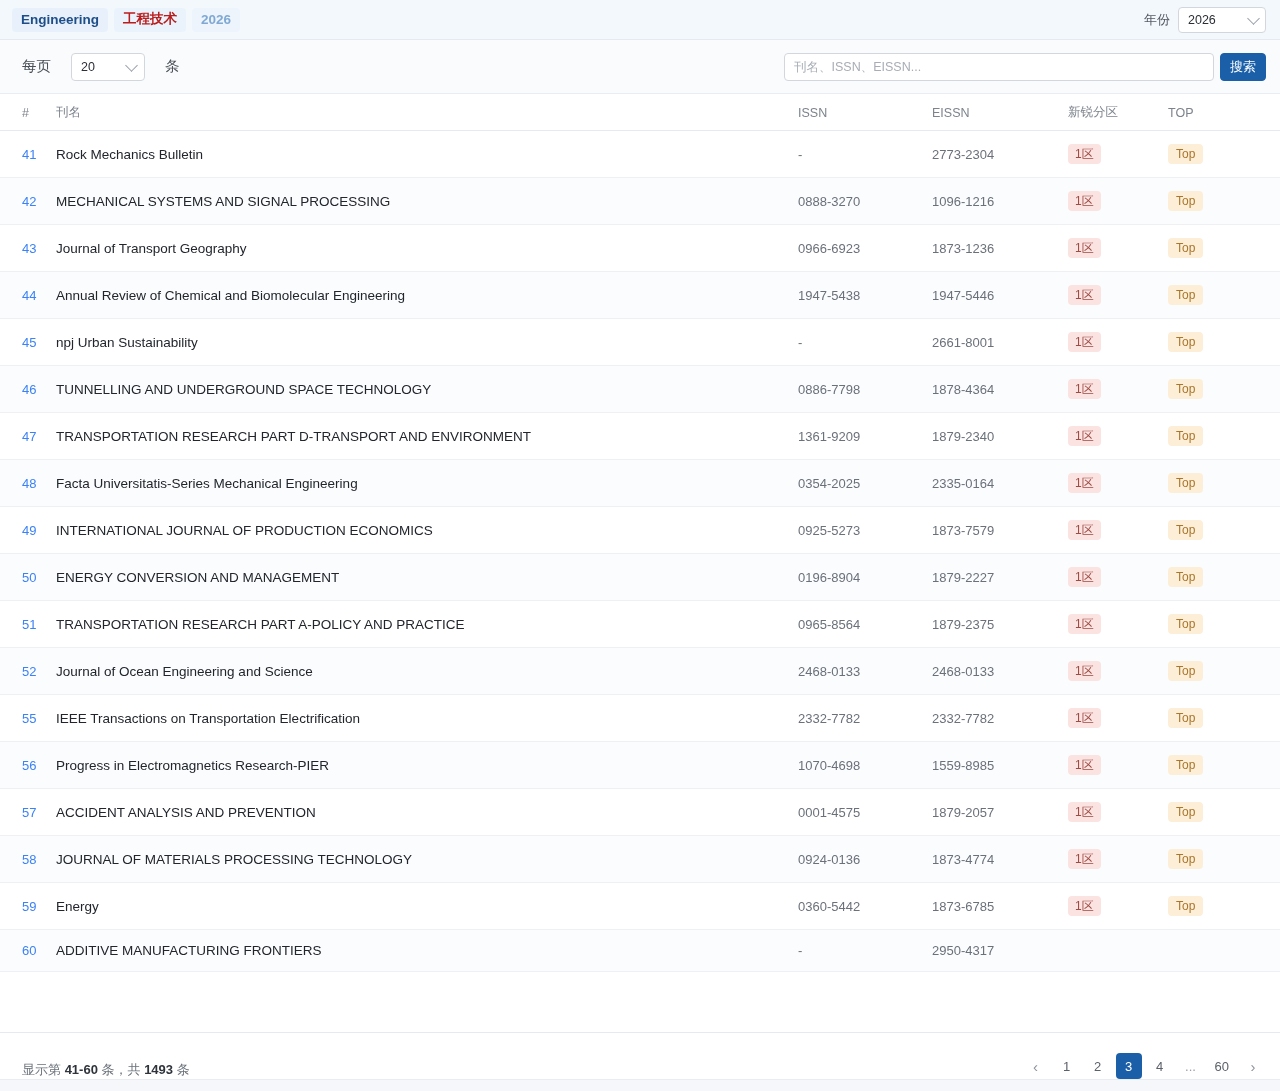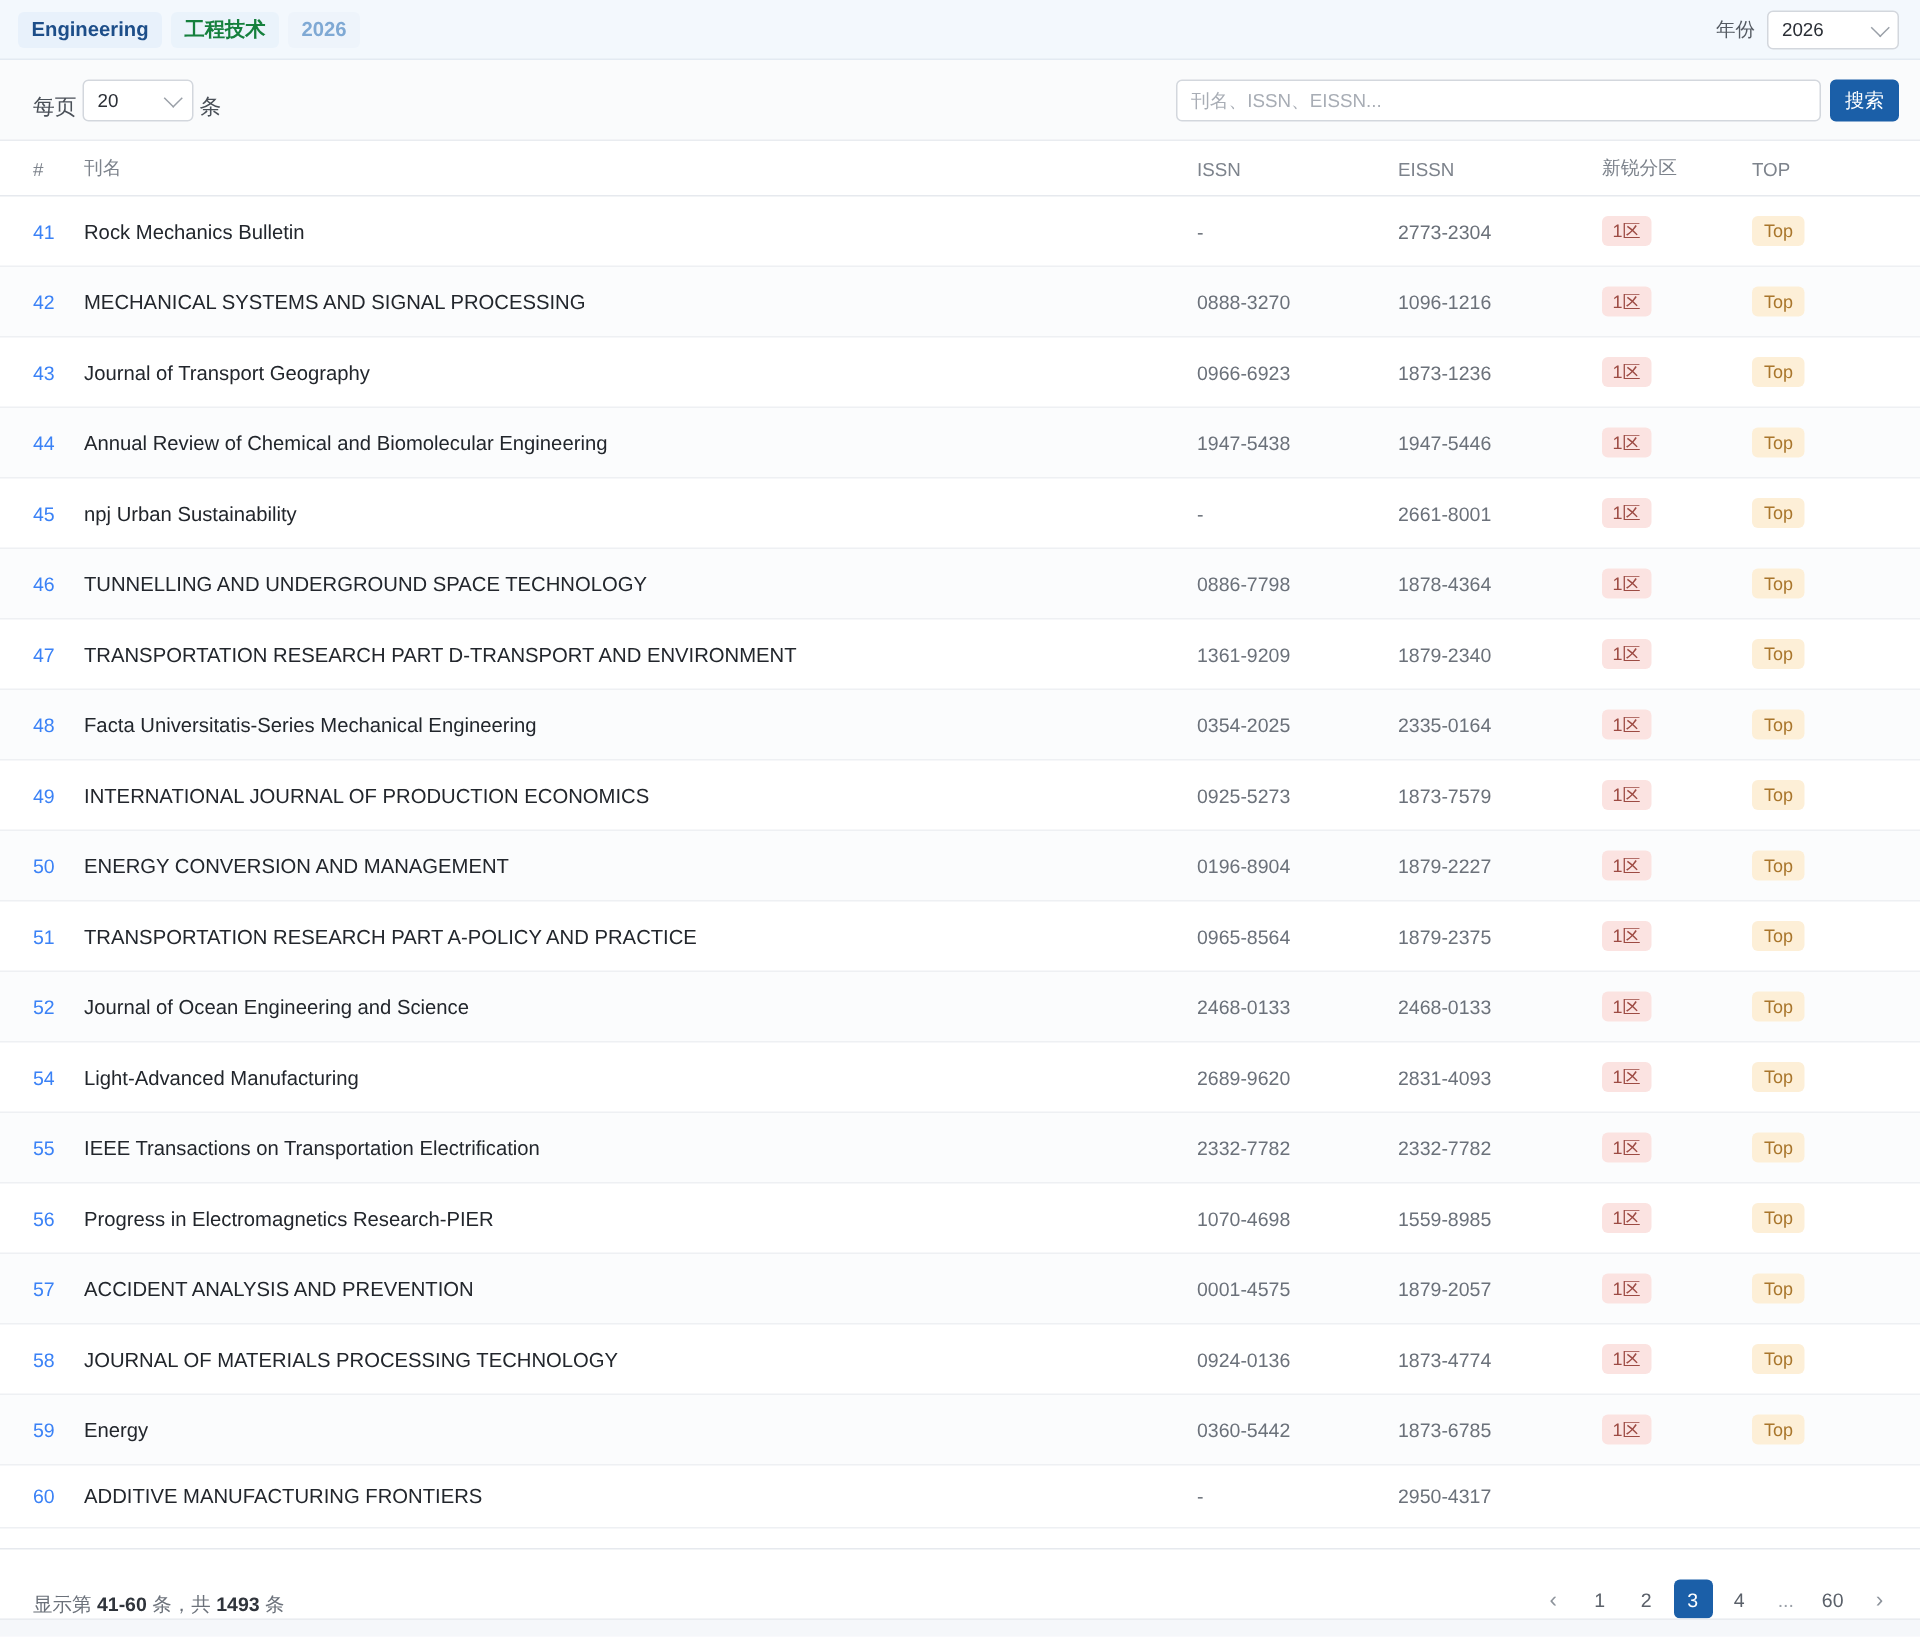--- a/index.html
+++ b/index.html
@@ -31,21 +31,21 @@
   }
   .crumbs { display: flex; align-items: center; gap: 6px; }
   .crumb {
     font-size: 13.5px;
     padding: 4px 9px;
     border-radius: 4px;
     line-height: 16px;
     white-space: nowrap;
   }
   .crumb.c1 { color: #1d4e89; font-weight: 700; background: #e8f1fb; }
-  .crumb.c2 { color: #15803d; font-weight: 700; background: #eaf3fb; }
+  .crumb.c2 { color: #b91c1c; font-weight: 700; background: #eaf3fb; font-family: Liberation Mono, monospace; }
   .crumb.c3 { color: #7fa9d4; font-weight: 600; background: #eef4fb; }
 
   .topright { margin-left: auto; display: flex; align-items: center; gap: 8px; }
   .yr-label { font-size: 13px; color: #555b63; }
   .select {
     position: relative;
     height: 26px;
     border: 1px solid #d3d7dd;
     border-radius: 4px;
     background: #ffffff;
@@ -69,21 +69,21 @@
   
   .toolbar {
     height: 54px;
     flex: 0 0 54px;
     background: #fafbfc;
     border-bottom: 1px solid #e9ecf0;
     display: flex;
     align-items: center;
     padding: 0 14px 0 22px;
   }
-  .perpage { display: flex; align-items: flex-end; gap: 4px; }
+  .perpage { display: flex; align-items: center; gap: 20px; }
   .perpage .lbl { font-size: 14.5px; color: #4a5058; }
   .sel-sm {
     position: relative;
     height: 28px;
     min-width: 74px;
     border: 1px solid #d3d7dd;
     border-radius: 4px;
     background: #fff;
     display: flex;
     align-items: center;
@@ -358,28 +358,20 @@
           </tr>
           <tr>
             <td class="num">52</td>
             <td class="name">Journal of Ocean Engineering and Science</td>
             <td class="issn">2468-0133</td>
             <td class="eissn">2468-0133</td>
             <td><span class="badge-zone">1区</span></td>
             <td><span class="badge-top">Top</span></td>
           </tr>
           <tr>
-            <td class="num">54</td>
-            <td class="name">Light-Advanced Manufacturing</td>
-            <td class="issn">2689-9620</td>
-            <td class="eissn">2831-4093</td>
-            <td><span class="badge-zone">1区</span></td>
-            <td><span class="badge-top">Top</span></td>
-          </tr>
-          <tr>
             <td class="num">55</td>
             <td class="name">IEEE Transactions on Transportation Electrification</td>
             <td class="issn">2332-7782</td>
             <td class="eissn">2332-7782</td>
             <td><span class="badge-zone">1区</span></td>
             <td><span class="badge-top">Top</span></td>
           </tr>
           <tr>
             <td class="num">56</td>
             <td class="name">Progress in Electromagnetics Research-PIER</td>

